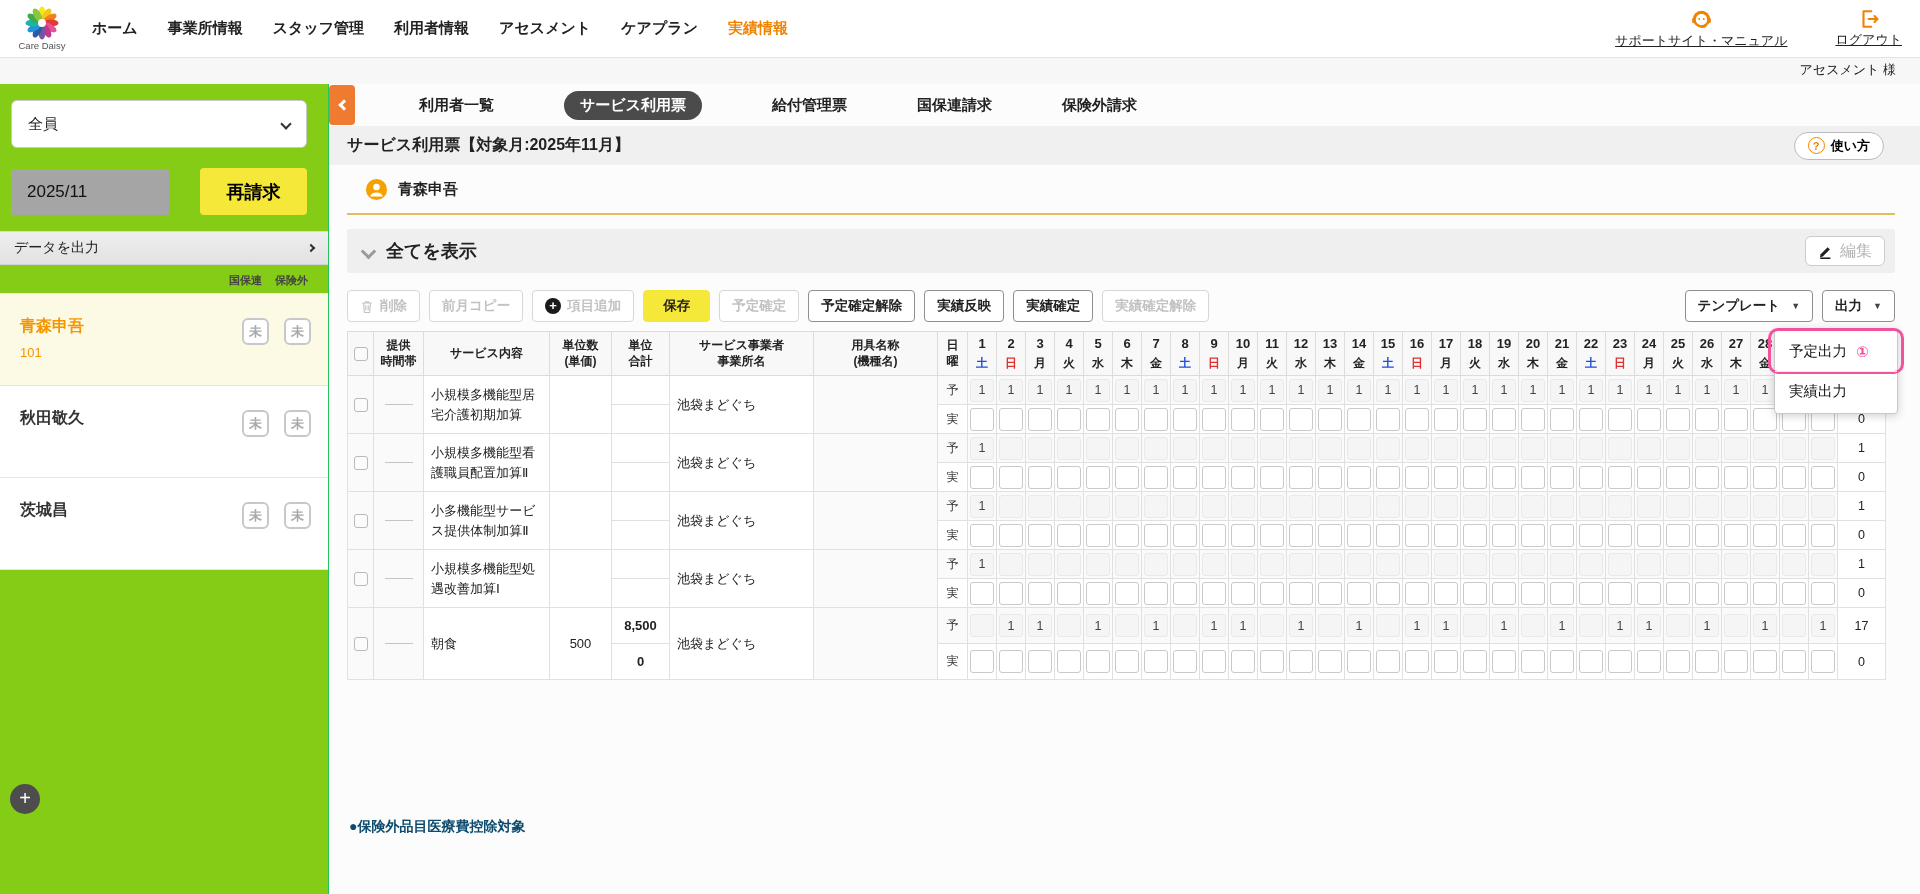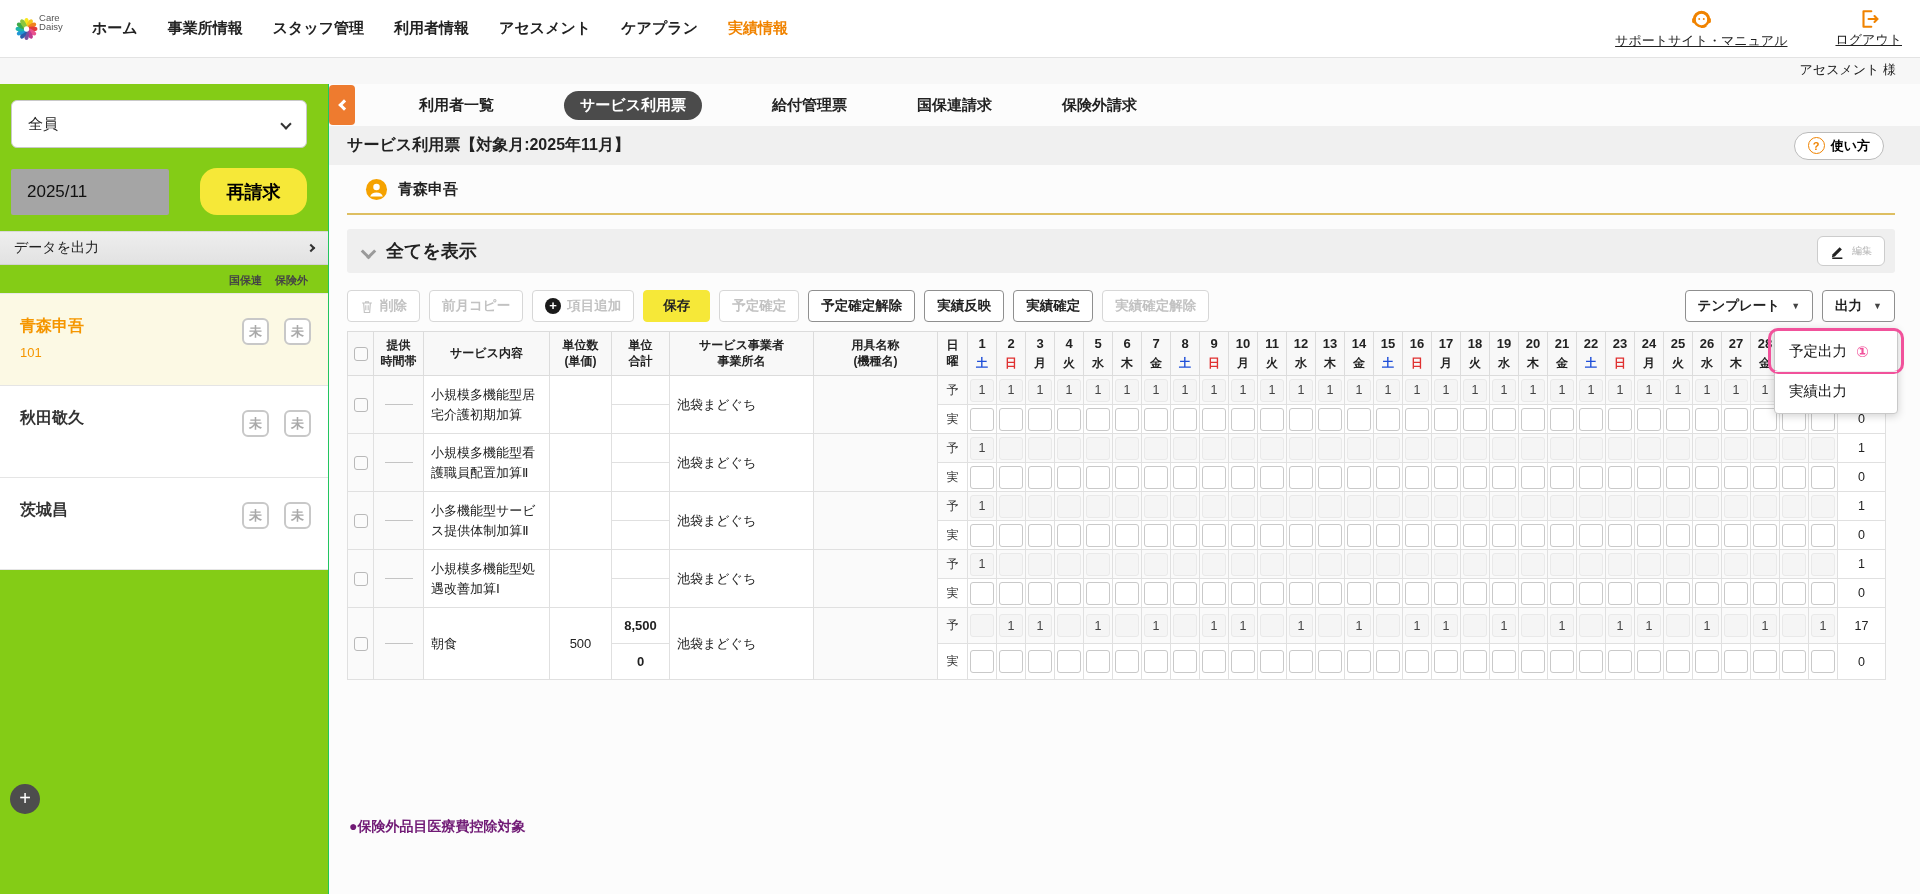--- a/index.html
+++ b/index.html
@@ -6,42 +6,42 @@
     --accent-orange:#f08300; --back-button-orange:#ee7b2f; --button-yellow:#f6e838;
     --selected-tab-gray:#4b4b4b; --annotation-pink:#f1529b; --saturday-blue:#1f4fd8;
     --sunday-red:#e03131; --gold-underline:#debf62; --selected-user-bg:#fcf9e4;
   }
   *{margin:0;padding:0;box-sizing:border-box;}
   html,body{width:1920px;height:894px;}
   body{font-family:"Liberation Sans","DejaVu Sans",sans-serif;color:#222;background:#fff;overflow:hidden;position:relative;}
 
   
   .topnav{height:58px;background:#fff;border-bottom:1px solid #e3e3e3;display:flex;align-items:center;padding:0 18px 0 14px;}
-  .logo{width:56px;display:flex;flex-direction:row;align-items:flex-start;line-height:1;}
+  .logo{width:56px;display:flex;flex-direction:column;align-items:center;line-height:1;}
   .logo-text{font-size:9.5px;color:#555;margin-top:1px;}
   .nav-items{display:flex;gap:30px;margin-left:22px;font-size:15px;font-weight:bold;color:#222;list-style:none;}
   .nav-item{cursor:pointer;white-space:nowrap;text-align:right;}
   .nav-item.active{color:var(--accent-orange);}
   .topnav .spacer{flex:1;}
   .toplink{display:flex;flex-direction:column;align-items:center;gap:1px;font-size:13px;color:#222;text-decoration:underline;cursor:pointer;margin-left:48px;}
   .toplink svg{display:block;}
 
   
   .userstrip{height:26px;background:#f7f7f7;font-size:13px;color:#222;text-align:right;line-height:24px;padding-right:24px;}
 
   
   .body-row{display:flex;height:810px;}
   .sidebar{width:329px;background:#84cc16;border-right:1px solid #22c55e;position:relative;flex:none;}
   .main{flex:1;background:#fcfcfc;position:relative;}
 
   
   .side-select{margin:16px 21px 0 11px;height:48px;border:1px solid #c9c9c9;border-radius:6px;background:#fff;display:flex;align-items:center;justify-content:space-between;padding:0 16px;font-size:15px;cursor:pointer;}
   .side-month-row{margin:20px 21px 0 11px;display:flex;justify-content:space-between;align-items:center;}
   .month-box{width:158px;height:46px;background:#a5a5a5;color:#111;font-size:17px;display:flex;align-items:center;padding-left:16px;border-radius:2px;}
-  .rebill-btn{width:107px;height:47px;background:var(--button-yellow);border:none;border-radius:17px;font-size:18px;font-weight:bold;font-family:inherit;cursor:pointer;}
+  .rebill-btn{width:107px;height:47px;background:var(--button-yellow);border:none;border-radius:4px;font-size:18px;font-weight:bold;font-family:inherit;cursor:pointer;}
   .export-row{margin-top:16px;height:34px;background:linear-gradient(#eee,#e2e2e2);border-top:1px solid #d9d9d9;border-bottom:1px solid #d2d2d2;display:flex;align-items:center;padding:0 14px;font-size:14px;color:#222;cursor:pointer;}
   .export-row .chev{margin-left:auto;}
   .badge-headers{display:flex;justify-content:flex-end;gap:13px;padding:8px 20px 5px 0;font-size:11px;font-weight:bold;color:#444;}
   .user-list{border-top:1px solid #e8e8e8;}
   .user-item{height:92px;border-bottom:1px solid #e5e5e5;padding:22px 18px 0 20px;position:relative;cursor:pointer;background:#fff;}
   .user-item.selected{background:var(--selected-user-bg);}
   .user-name{font-size:16px;font-weight:bold;color:#333;}
   .user-item.selected .user-name{color:#f59600;}
   .user-code{font-size:13px;color:#f59600;margin-top:8px;}
   .badges{position:absolute;right:17px;top:24px;display:flex;gap:15px;}
@@ -61,21 +61,21 @@
   .back-btn .chev{border-width:3px;width:8px;height:8px;margin-left:3px;}
   .tabs{display:flex;gap:36px;margin-left:30px;align-items:center;height:42px;font-size:15px;font-weight:bold;color:#222;}
   .tab{cursor:pointer;white-space:nowrap;margin-left:34px;}
   .tab.selected{background:var(--selected-tab-gray);color:#fff;padding:5px 16px;border-radius:16px;}
   .titlebar{height:39px;background:#f0f0f0;display:flex;align-items:center;padding:0 36px 0 18px;font-size:16px;font-weight:bold;}
   .help-btn{margin-left:auto;height:28px;border:1px solid #bbb;border-radius:14px;background:#fff;padding:0 13px;display:flex;align-items:center;gap:6px;font-size:13px;font-weight:bold;font-family:inherit;cursor:pointer;}
   .q-icon{width:17px;height:17px;border:1.6px solid var(--accent-orange);border-radius:50%;color:var(--accent-orange);font-size:11px;font-weight:bold;display:flex;align-items:center;justify-content:center;}
   .patient{height:50px;display:flex;align-items:center;gap:10px;padding-left:18px;margin:0 25px 0 18px;border-bottom:2px solid var(--gold-underline);font-size:15px;font-weight:bold;}
   .expander{margin:14px 25px 0 18px;height:44px;background:#efefef;border-radius:3px;display:flex;align-items:center;padding:0 10px 0 16px;}
   .expander-label{font-size:18px;font-weight:bold;margin-left:12px;}
-  .edit-btn{margin-left:auto;height:30px;background:#fff;border:1px solid #ccc;border-radius:6px;padding:0 12px;display:flex;gap:7px;align-items:center;font-size:10px;color:#b5b5b5;font-family:inherit;cursor:default;}
+  .edit-btn{margin-left:auto;height:30px;background:#fff;border:1px solid #ccc;border-radius:6px;padding:0 12px;display:flex;gap:7px;align-items:center;font-size:16px;color:#b5b5b5;font-family:inherit;cursor:default;}
 
   
   .toolbar{margin:16px 25px 0 18px;display:flex;align-items:center;gap:9px;height:34px;}
   .tbtn{height:32px;padding:0 12px;background:#fff;border:1px solid #8f8f8f;border-radius:4px;font-size:13.5px;font-weight:bold;color:#222;display:flex;align-items:center;justify-content:center;gap:6px;font-family:inherit;cursor:pointer;white-space:nowrap;}
   .tbtn.disabled{border-color:#d7d7d7;color:#c2c2c2;cursor:default;}
   .tbtn.primary{background:var(--button-yellow);border-color:var(--button-yellow);color:#222;padding:0 19px;}
   .plus-circle{width:16px;height:16px;border-radius:50%;background:#1a1a1a;color:#fff;font-size:13px;font-weight:bold;display:flex;align-items:center;justify-content:center;line-height:1;padding-bottom:1px;}
   .toolbar .spacer{flex:1;}
   .caret{font-size:9px;color:#444;margin-left:5px;}
 
@@ -98,21 +98,21 @@
   tr.plan td.ut-cell{border-top:1px solid #c9c9c9 !important;}
   td.rowlabel{font-size:12px;color:#333;}
   tr.plan{background:#fafafa;}
   tr.actual{background:#fff;}
   .daybox{width:24px;height:23px;margin:2px auto;border-radius:3px;display:flex;align-items:center;justify-content:center;font-size:12.5px;color:#444;}
   tr.plan .daybox{background:#f5f5f5;border:1px solid #e9e9e9;}
   tr.actual .daybox{background:#fff;border:1px solid #c9c9c9;}
   td.total-cell{font-size:12.5px;background:#fff;}
   .cb{width:14px;height:14px;border:1px solid #b9b9b9;border-radius:3px;background:#fbfbfb;margin:0 auto;}
   .time-dash{width:28px;border-bottom:1px solid #c4c4c4;margin:0 auto;}
-  .footnote{margin:138px 10px 0 20px;font-size:14px;font-weight:600;color:#701a75;}
+  .footnote{margin:138px 10px 0 20px;font-size:14px;font-weight:600;color:#0c4a6e;}
 
   
   .output-menu{position:absolute;top:328px;right:22px;width:124px;background:#fff;border:1px solid #c9c9c9;border-radius:4px;box-shadow:0 2px 8px rgba(0,0,0,.18);z-index:40;padding:3px 0;}
   .menu-item{height:39px;display:flex;align-items:center;padding:0 14px;font-size:14.5px;color:#111;position:relative;cursor:pointer;white-space:nowrap;}
   .menu-item + .menu-item{border-top:1px solid #eee;}
   .anno-ring{position:absolute;left:-7px;right:-7px;top:-4px;bottom:-3px;border:3px solid var(--annotation-pink);border-radius:10px;pointer-events:none;}
   .anno-num{width:22px;height:22px;border:2px solid var(--annotation-pink);border-radius:50%;color:var(--annotation-pink);font-size:14px;font-weight:bold;display:flex;align-items:center;justify-content:center;margin-left:9px;flex:none;}
 </style>
 </head>
 <body>

